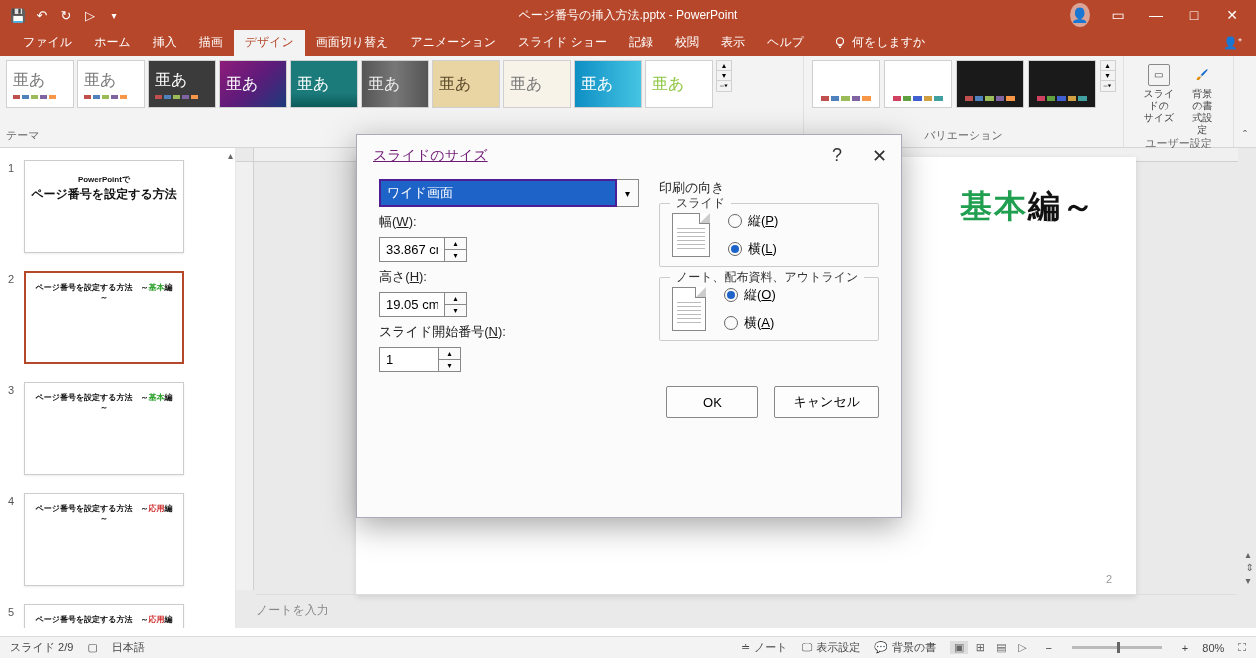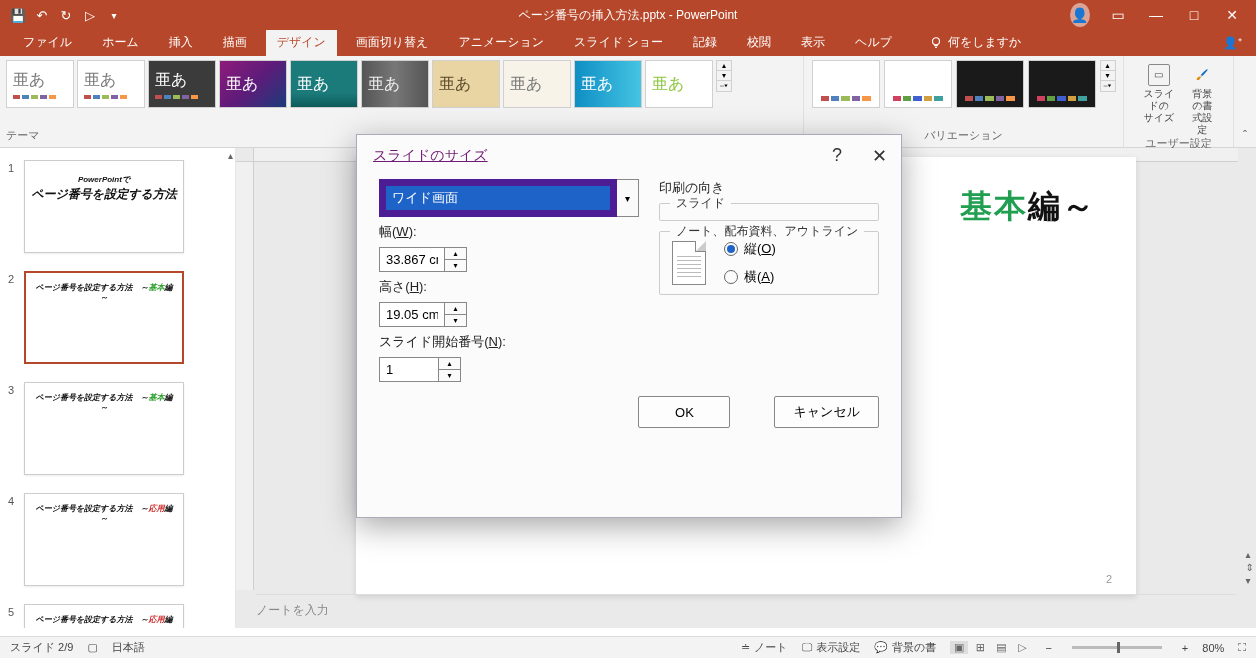--- a/index.html
+++ b/index.html
@@ -8,21 +8,21 @@
     
     .titlebar { height: 30px; background: #b7472a; display: flex; align-items: center; color: #fff; position: relative; }
     .titlebar .qat { display: flex; align-items: center; gap: 8px; padding: 0 10px; }
     .titlebar .qat span { display: inline-flex; width: 16px; height: 16px; align-items: center; justify-content: center; font-size: 13px; }
     .titlebar .title { position: absolute; left: 50%; transform: translateX(-50%); font-size: 12px; white-space: nowrap; }
     .titlebar .winbtns { margin-left: auto; display: flex; align-items: center; gap: 18px; padding: 0 14px; }
     .titlebar .winbtns span { width: 20px; text-align: center; font-size: 14px; }
     .account-icon { width: 24px; height: 24px; border-radius: 50%; background: rgba(255,255,255,0.5); display: inline-flex; align-items: center; justify-content: center; font-size: 14px;}
 
     
-    .ribbontabs { height: 26px; background: #b7472a; display: flex; align-items: flex-end; color: #fff; padding-left: 12px; gap: 8px; font-size: 12px; }
+    .ribbontabs { height: 26px; background: #b7472a; display: flex; align-items: flex-end; color: #fff; padding-left: 12px; gap: 0; font-size: 12px; }
     .ribbontabs .tab { padding: 5px 11px; cursor: pointer; }
     .ribbontabs .tab.active { background: #f3f3f3; color: #b7472a; }
     .ribbontabs .tell { display: flex; align-items: center; gap: 5px; margin-left: 10px; padding: 5px 8px; }
     .ribbontabs .tell svg { width: 14px; height: 14px; }
     .ribbontabs .share { margin-left: auto; padding: 5px 14px; }
 
     
     .ribbon { height: 92px; background: #f3f3f3; border-bottom: 1px solid #d6d6d6; display: flex; align-items: stretch; }
     .ribbon .group { display: flex; flex-direction: column; align-items: center; border-right: 1px solid #e1e1e1; padding: 4px 6px 2px; }
     .ribbon .group .label { font-size: 11px; color: #666; margin-top: auto; padding-bottom: 2px;}
@@ -49,21 +49,21 @@
     .us-btn .ico { width:22px; height:22px; border:1px solid #888; border-radius:2px; display:flex; align-items:center;justify-content:center;}
     .collapse { width: 22px; display: flex; align-items: flex-end; justify-content: center; padding-bottom: 4px; color: #666;}
 
     
     .main { display: flex; height: 480px; background: #fff; position: relative; }
     .slidepanel { width: 236px; background: #fff; border-right: 1px solid #e6e6e6; overflow-y: auto; padding: 8px 0; position: relative;}
     .slidepanel::-webkit-scrollbar { width: 16px; }
     .scroll-arr-top { position:absolute; right:2px; top:2px; font-size:10px; color:#666;}
     .slide-row { display: flex; padding: 4px 8px 14px; }
     .slide-num { width: 16px; font-size: 11px; color: #555; padding-top: 2px;}
-    .thumb { width: 160px; height: 93px; background: #fff; border: 1px solid #ccc; box-shadow: 0 1px 2px rgba(0,0,0,0.08); display:flex; flex-direction:column; align-items:center; padding: 14px 6px; font-size: 8px; font-weight: bold; text-align:center; line-height:1.3; color:#111;font-style:italic;}
+    .thumb { width: 160px; height: 93px; background: #fff; border: 1px solid #ccc; box-shadow: 0 1px 2px rgba(0,0,0,0.08); display:flex; flex-direction:column; align-items:center; padding: 14px 6px; font-size: 8px; font-weight: bold; text-align:center; line-height:1.3; color:#111;}
     .thumb.selected { border: 2px solid #b7472a; box-shadow: none;}
     .thumb .sub { font-weight:bold; font-size:12px; margin-top:2px;text-align:center;}
     .thumb .stripe { color:#111;}
     .thumb .stripe .g { color:#2aa02a;}
     .thumb .stripe .r { color:#d03030;}
     .thumb.top-left { align-items:flex-start; padding: 10px 8px; }
 
     .editor { flex: 1; background: #eaeaea; position: relative; display:flex; flex-direction:column;}
     .ruler-corner { position:absolute; left:0; top:0; width:18px; height:14px; background:#eaeaea; border-bottom:1px solid #d0d0d0; border-right:1px solid #d0d0d0;}
     .vruler { position:absolute; left:0; top:14px; bottom:38px; width:18px; background:#f0f0f0; border-right:1px solid #d0d0d0;}
@@ -79,21 +79,21 @@
     
     .dialog { position: absolute; left: 356px; top: 134px; width: 546px; height: 384px; background: #fbfbfb; border: 1px solid #aab; box-shadow: 0 8px 30px rgba(0,0,0,0.35); }
     .dialog .dlg-head { display:flex; justify-content:space-between; align-items:center; padding: 10px 14px 6px 16px; }
     .dialog .dlg-title { font-size: 14px; color:#701a75;text-decoration:underline;}
     .dlg-head-right { display:flex; gap:30px; font-size:18px; color:#333;}
     .dlg-body { display:flex; padding: 6px 22px 0 22px; gap: 20px;}
     .dlg-left { width: 260px; display:flex; flex-direction:column; gap:6px;}
     .dlg-left .lbl { font-size: 13px; color:#222; }
     .dlg-left .lbl .u { text-decoration: underline;}
     .combo { display:flex; }
-    .combo-input { flex:1; background:#1e64c8; color:#fff; border:7px solid #4c1d95; padding:3px 6px; font-size:13px;}
+    .combo-input { flex:1; background:#1e64c8; color:#fff; border:2px solid #4c1d95; padding:3px 6px; font-size:13px;}
     .combo-btn { width:22px; border:1px solid #888; border-left:none; background:#fafafa; display:flex;align-items:center;justify-content:center; font-size:10px;}
     .spinbox { display:flex; width:112px;}
     .spinbox input { width:66px; border:1px solid #888; padding:4px 6px; font-size:13px;}
     .spin-arrows { width:22px; display:flex; flex-direction:column; border:1px solid #888; border-left:none;}
     .spin-arrows span { flex:1; display:flex;align-items:center;justify-content:center; font-size:8px; background:#fafafa;}
     .spin-arrows span:first-child{border-bottom:1px solid #888;}
 
     .dlg-right { flex:1; }
     .fieldset-label { font-size:13px; color:#222; margin-bottom:6px;}
     .fs { border:1px solid #ccc; border-radius:2px; padding: 8px 12px; margin-bottom:10px; position:relative;}
@@ -103,21 +103,21 @@
     .page-ico.portrait { width:34px; height:44px;}
     .page-ico::before { content:""; position:absolute; right:-1px; top:-1px; width:10px; height:10px; background:linear-gradient(135deg,#fff 48%,#ccc 52%); border-left:1px solid #888; border-bottom:1px solid #888;}
     .page-lines { position:absolute; left:4px; right:4px; top:14px; bottom:6px; background: repeating-linear-gradient(to bottom, #bbb 0, #bbb 1px, transparent 1px, transparent 4px);}
     .radio-group { display:flex; flex-direction:column; gap:10px; font-size:13px;}
     .radio { display:flex; align-items:center; gap:6px;}
     .radio .dot { width:14px; height:14px; border-radius:50%; border:1px solid #666; display:inline-flex; align-items:center; justify-content:center;}
     .radio.checked .dot::after { content:""; width:8px; height:8px; border-radius:50%; background:#1e64c8;}
     .radio .u { text-decoration: underline;}
 
     .dlg-buttons { display:flex; justify-content:flex-end; gap:16px; padding: 14px 22px;}
-    .dlg-buttons button { min-width:92px; padding:6px 18px; font-size:13px; background:#fdfdfd; border:1px solid #888; border-radius:2px;margin-left:28px;}
+    .dlg-buttons button { min-width:92px; padding:6px 18px; font-size:13px; background:#fdfdfd; border:1px solid #888; border-radius:2px;}
 
     
     .statusbar { position:absolute; bottom:0; left:0; right:0; height:22px; background:#f3f3f3; border-top:1px solid #ddd; display:flex; align-items:center; padding:0 10px; font-size:11px; color:#444; gap:14px;}
     .statusbar .spacer { flex:1;}
     .statusbar .sb-btn { display:inline-flex; align-items:center; gap:4px;}
     .zoom-slider { width:90px; height:3px; background:#bbb; position:relative; display:inline-block; margin:0 6px;}
     .zoom-slider::after{content:""; position:absolute; left:50%; top:-4px; width:3px; height:11px; background:#666;}
     .viewbtns span { display:inline-block; width:18px; text-align:center; color:#666;}
     .viewbtns span.active { background:#ddd;}
   </style>
@@ -384,20 +384,35 @@
         <div class="spin-arrows">
             <span>▴</span>
             <span>▾</span>
           </div>
       </div>
     </div>
     <div class="dlg-right">
       <div class="fieldset-label">印刷の向き</div>
       <div class="fs">
         <div class="fs-legend">スライド</div>
+        <div class="fs-row">
+          <div class="page-ico">
+              <div class="page-lines"></div>
+            </div>
+          <div class="radio-group">
+            <label class="radio">
+                <span class="dot"></span>
+                <span><span>縦(</span><span class="u">P</span><span>)</span></span>
+              </label>
+            <label class="radio checked">
+                <span class="dot"></span>
+                <span><span>横(</span><span class="u">L</span><span>)</span></span>
+              </label>
+          </div>
+        </div>
       </div>
       <div class="fs">
         <div class="fs-legend">ノート、配布資料、アウトライン</div>
         <div class="fs-row">
           <div class="page-ico portrait">
               <div class="page-lines"></div>
             </div>
           <div class="radio-group">
             <label class="radio checked">
                 <span class="dot"></span>

